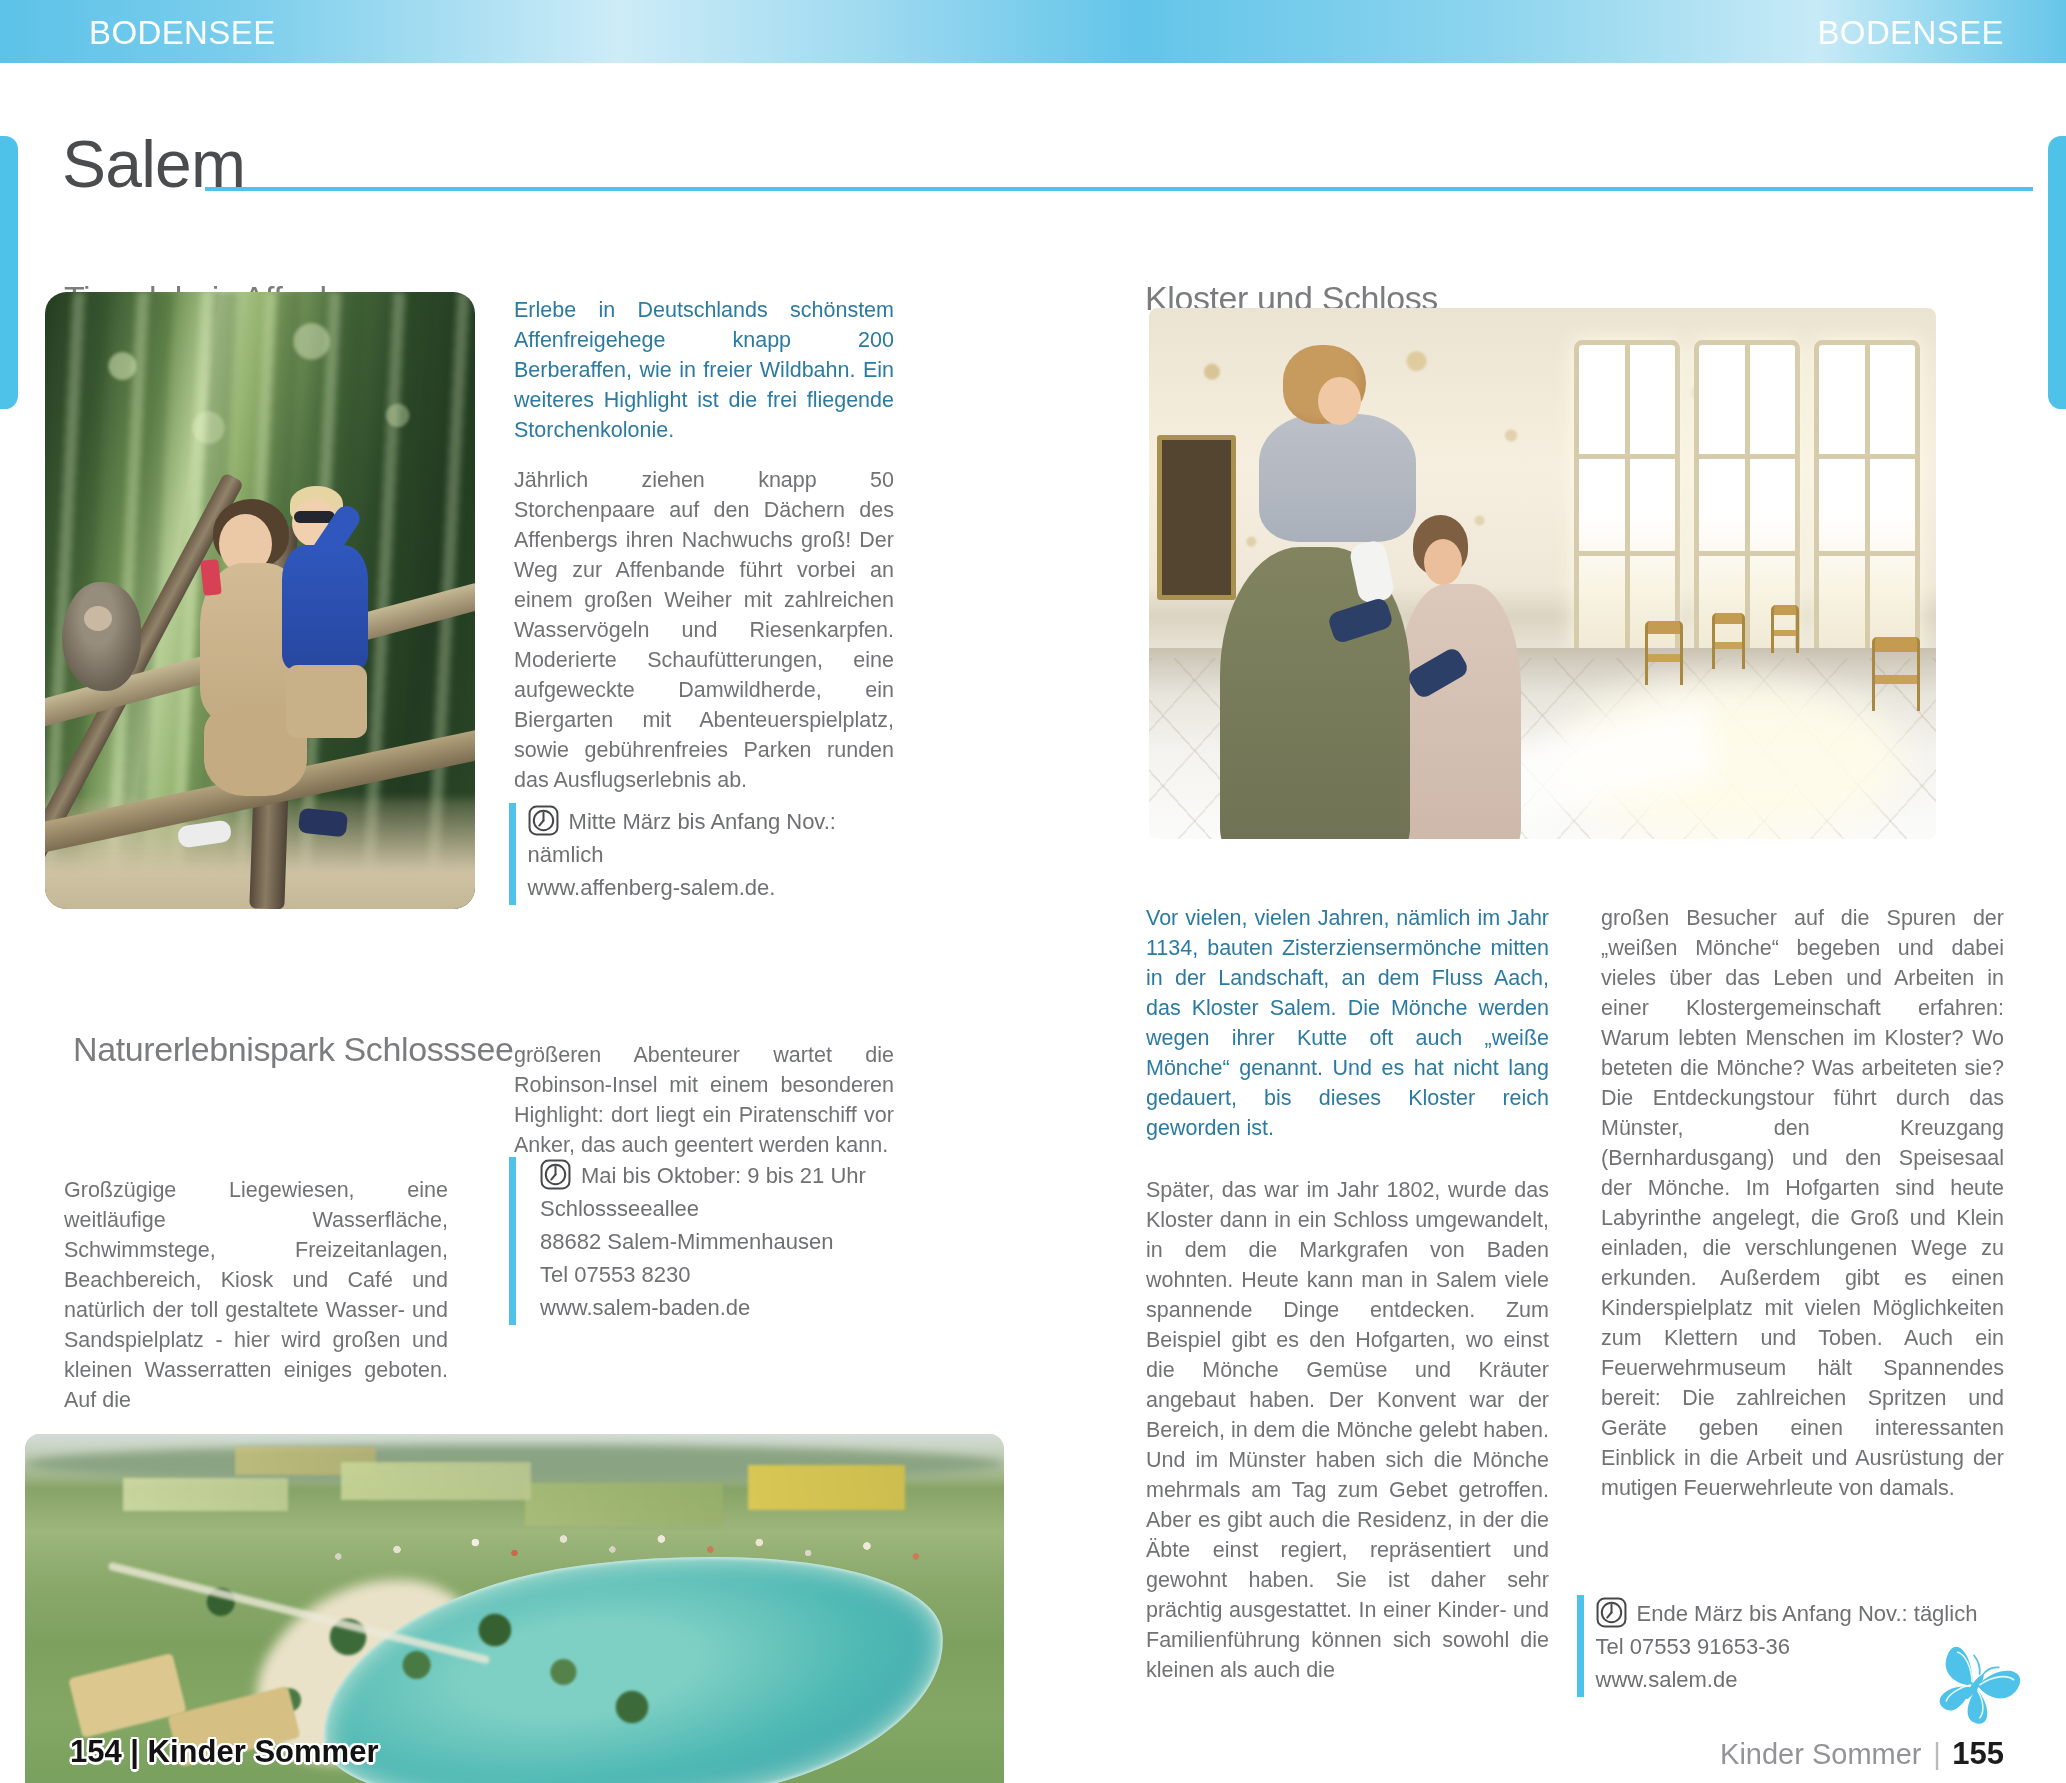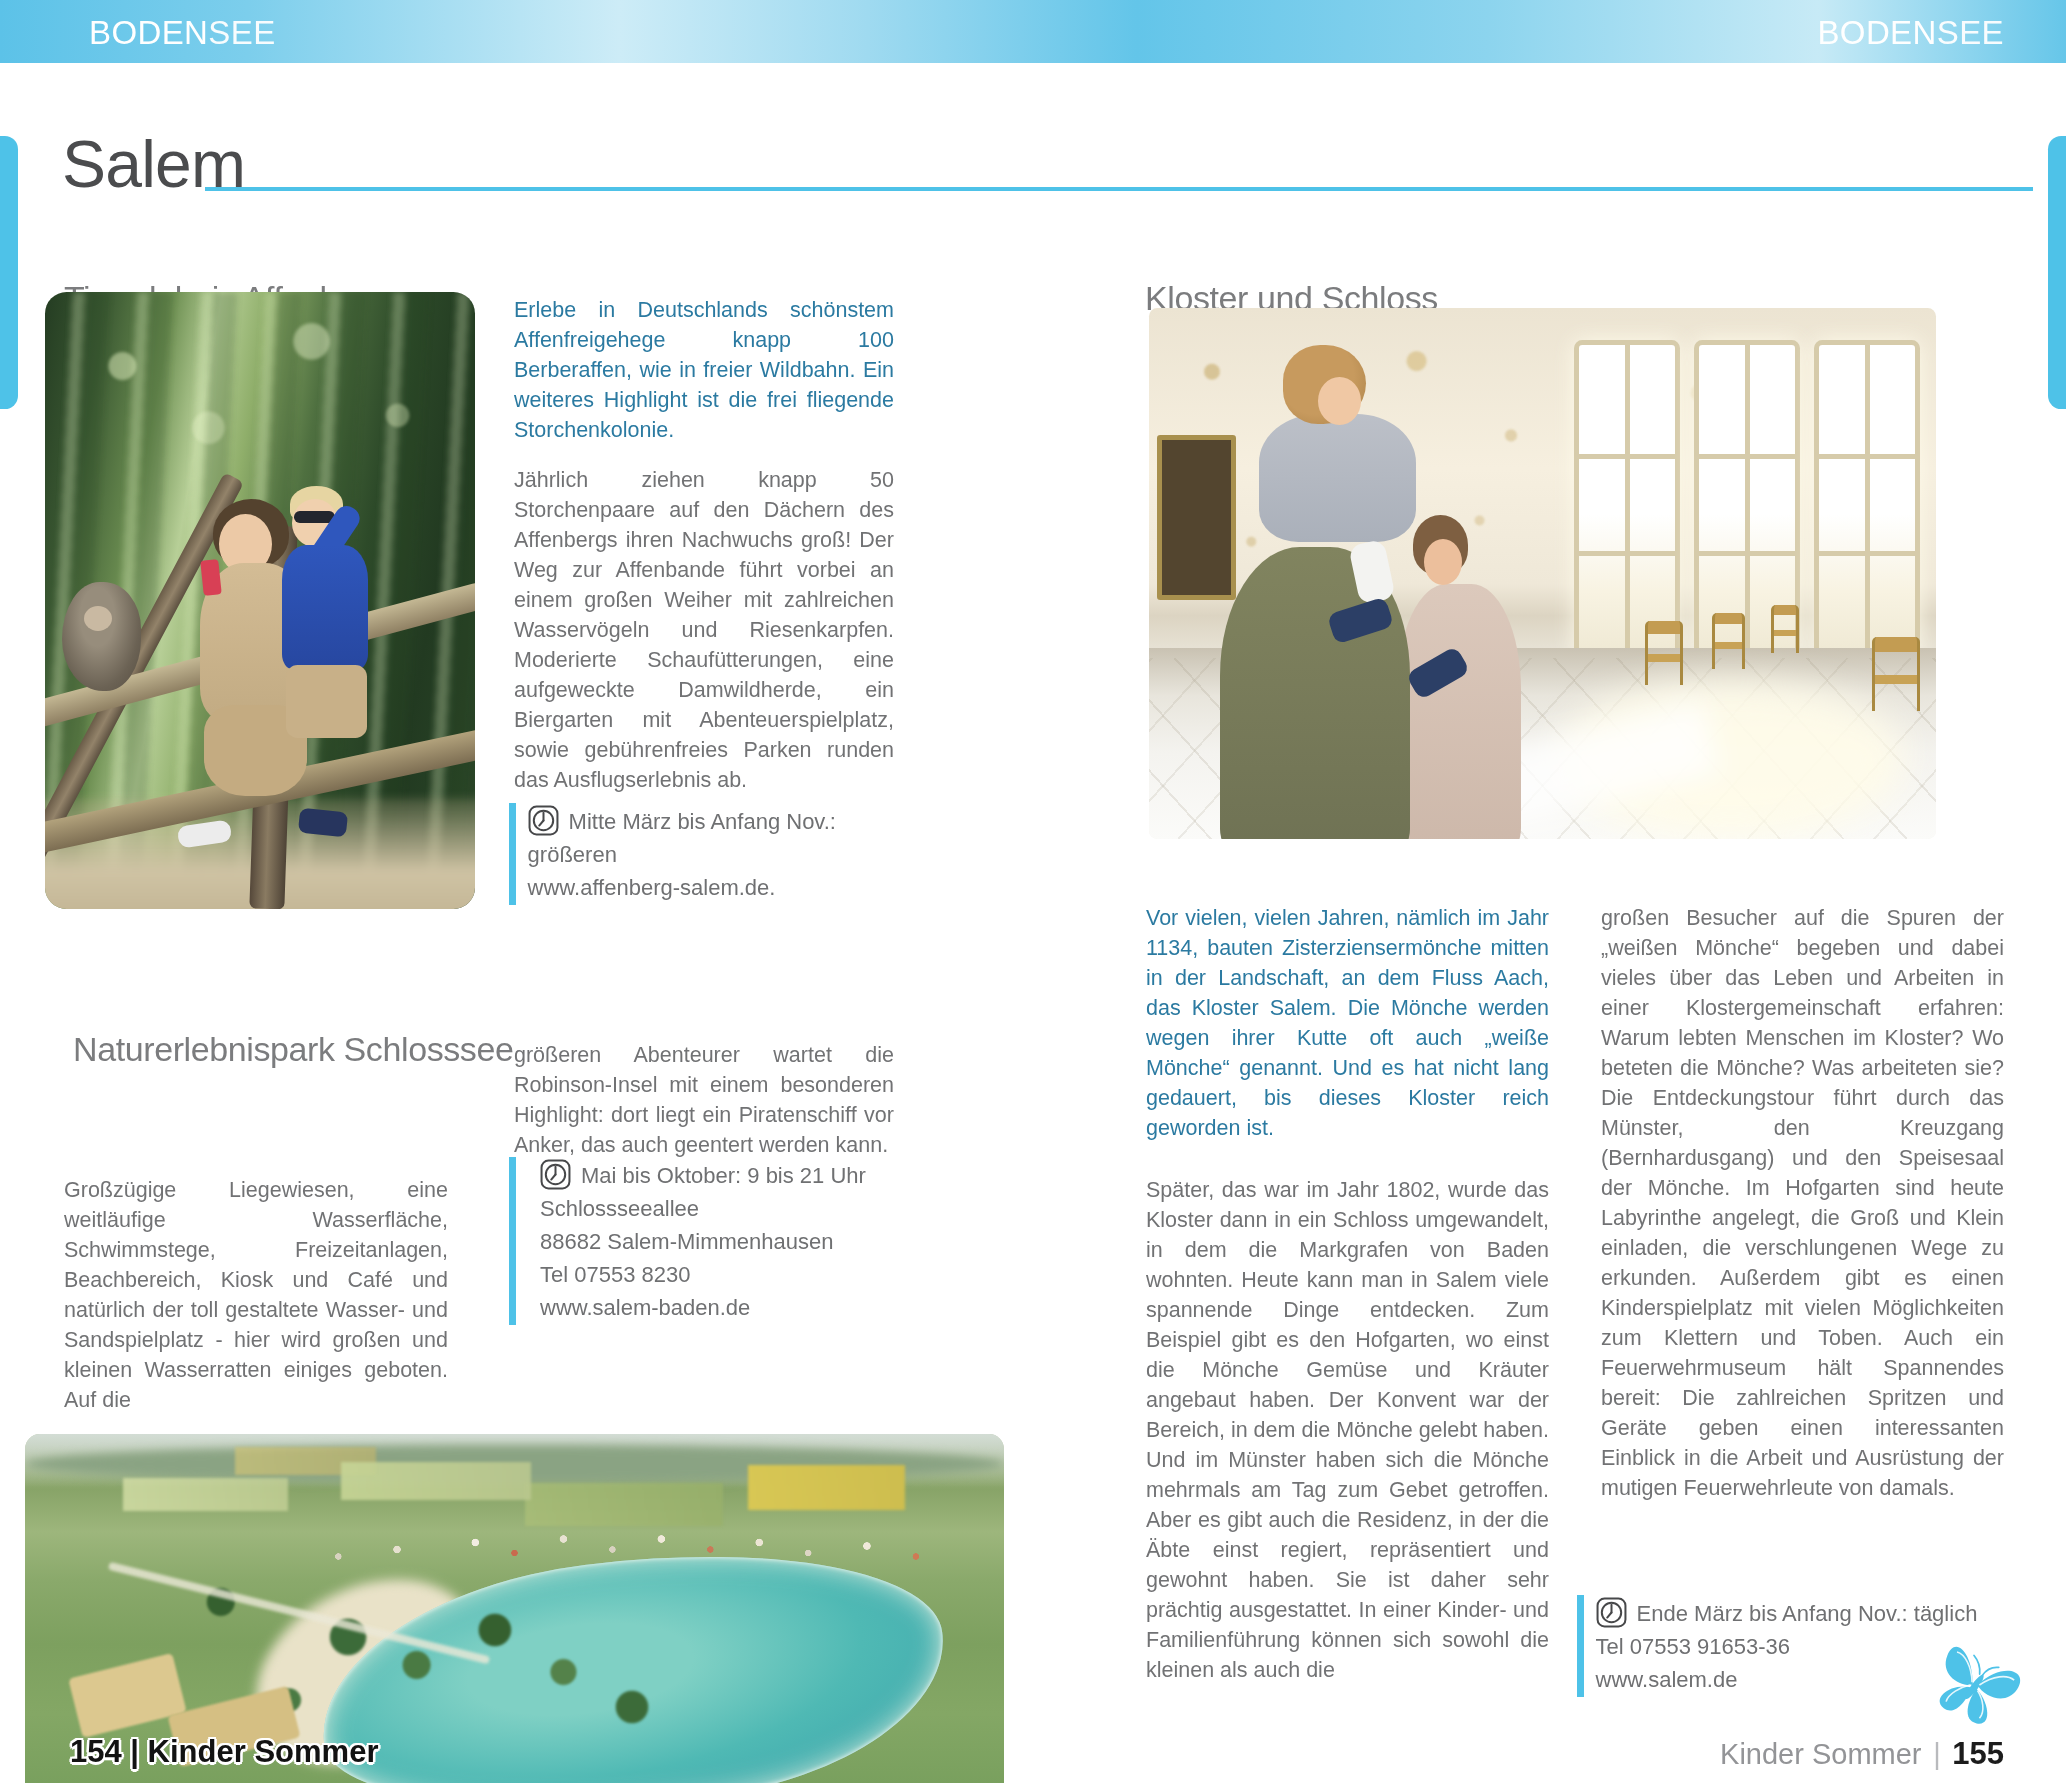--- a/index.html
+++ b/index.html
@@ -204,35 +204,35 @@
     <div class="layer af-phone"></div>
     <div class="layer af-child-hair"></div>
     <div class="layer af-child-face"></div>
     <div class="layer af-child-glasses"></div>
     <div class="layer af-child-arm"></div>
     <div class="layer af-child-shirt"></div>
     <div class="layer af-child-shorts"></div>
     <div class="layer af-child-shoe"></div>
   </div>
 
-  <div class="para intro" style="left:514px;top:295px;width:380px;">Erlebe in Deutschlands schönstem Affenfreigehege knapp 100 Berberaffen, wie in freier Wildbahn. Ein weiteres Highlight ist die frei fliegende Storchenkolonie.</div>
+  <div class="para intro" style="left:514px;top:295px;width:380px;">Erlebe in Deutschlands schönstem Affenfreigehege knapp 200 Berberaffen, wie in freier Wildbahn. Ein weiteres Highlight ist die frei fliegende Storchenkolonie.</div>
   <div class="para body-text" style="left:514px;top:465px;width:380px;">Jährlich ziehen knapp 50 Storchenpaare auf den Dächern des Affenbergs ihren Nachwuchs groß! Der Weg zur Affenbande führt vorbei an einem großen Weiher mit zahlreichen Wasservögeln und Riesenkarpfen. Moderierte Schaufütterungen, eine aufgeweckte Damwildherde, ein Biergarten mit Abenteuerspielplatz, sowie gebührenfreies Parken runden das Ausflugserlebnis ab.</div>
 
   <div class="infobox" style="left:509px;top:803px;width:388px;">
     <div class="info-line">
       <span class="clock">
         <svg viewBox="0 0 40 40" width="31" height="31">
             <rect x="2" y="2" width="36" height="36" rx="9" fill="none" stroke="#47484a" stroke-width="2.6"></rect>
             <circle cx="20" cy="20" r="12.5" fill="none" stroke="#47484a" stroke-width="2.6"></circle>
             <line x1="20" y1="20" x2="20" y2="10" stroke="#47484a" stroke-width="2.6" stroke-linecap="round"></line>
             <line x1="20" y1="20" x2="14.5" y2="26.5" stroke="#47484a" stroke-width="2.6" stroke-linecap="round"></line>
           </svg>
       </span><span>Mitte März bis Anfang Nov.:</span>
     </div>
-    <div class="info-line">größeren</div>
+    <div class="info-line">nämlich</div>
     <div class="info-line link">www.affenberg-salem.de.</div>
   </div>
 
   <div class="h2" style="left:73px;top:985px;">Naturerlebnispark Schlosssee</div>
   <div class="para body-text" style="left:64px;top:1175px;width:384px;">Großzügige Liegewiesen, eine weitläufige Wasserfläche, Schwimmstege, Freizeitanlagen, Beachbereich, Kiosk und Café und natürlich der toll gestaltete Wasser- und Sandspielplatz - hier wird großen und kleinen Wasserratten einiges geboten. Auf die</div>
   <div class="para body-text" style="left:514px;top:1040px;width:380px;">größeren Abenteurer wartet die Robinson-Insel mit einem besonderen Highlight: dort liegt ein Piratenschiff vor Anker, das auch geentert werden kann.</div>
 
   <div class="infobox" style="left:509px;top:1157px;width:388px;padding-left:24px;">
     <div class="info-line">
       <span class="clock">

